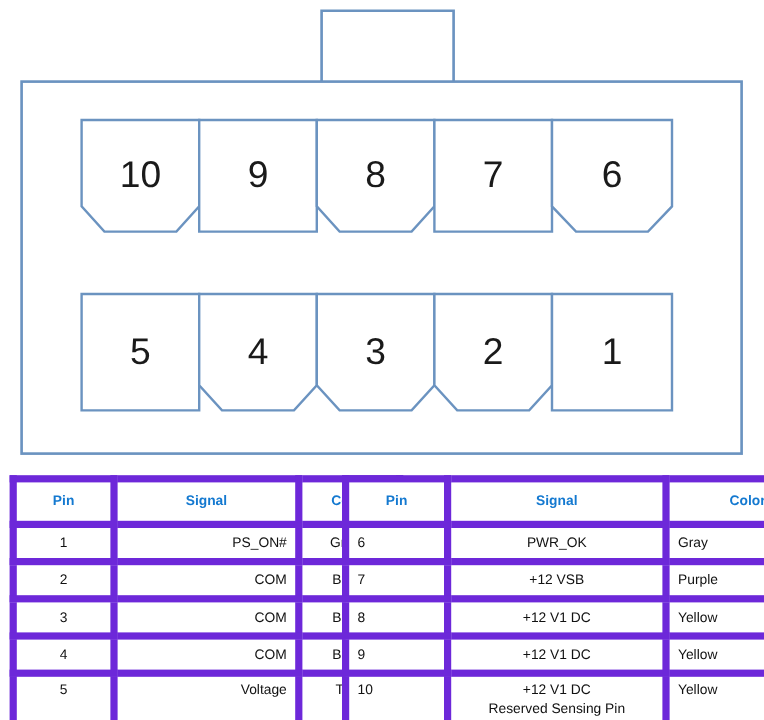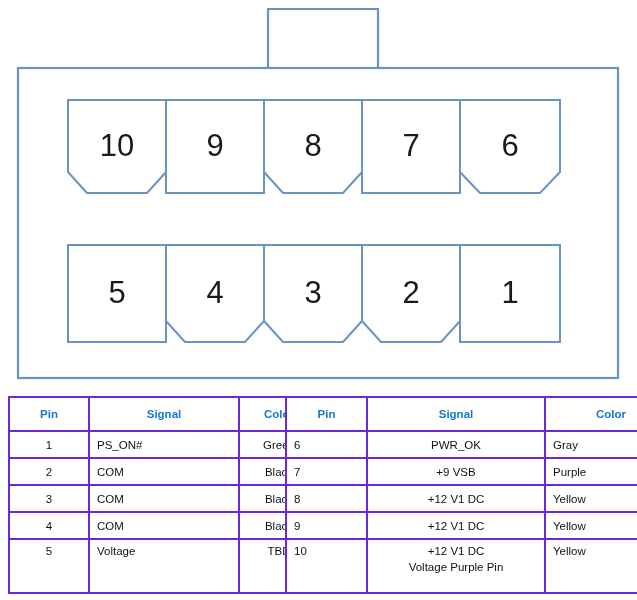--- a/index.html
+++ b/index.html
@@ -63,39 +63,39 @@
     height: 210px;
   }
   table.pin-table {
     position: absolute;
     border-collapse: collapse;
     table-layout: fixed;
     font-size: 11.5px;
   }
   table.pin-table th,
   table.pin-table td {
-    border: 2px solid #6d28d9;
+    border: 6px solid #6d28d9;
     padding: 0 7px;
     height: 25px;
     vertical-align: middle;
     font-weight: normal;
     color: #111111;
     background: #ffffff;
   }
   table.pin-table th {
     font-weight: bold;
     color: #1479D0;
     text-align: center;
     height: 32px;
     font-size: 11.5px;
   }
   
   #table-left { left: 8px; top: 6px; width: 262px; }
   #table-left td.c-pin    { text-align: center; width: 64px; }
-  #table-left td.c-signal { text-align: left;   width: 134px; }
+  #table-left td.c-signal { text-align: right;   width: 134px; }
   #table-left td.c-color  { text-align: center; width: 64px; }
   #table-left th.c-pin    { width: 64px; }
   #table-left th.c-signal { width: 134px; }
   #table-left th.c-color  { width: 64px; }
   
   #table-right { left: 285px; top: 6px; width: 343px; }
   #table-right td.c-pin    { text-align: left; width: 65px; }
   #table-right td.c-signal { text-align: center; width: 162px; }
   #table-right td.c-color  { text-align: left; width: 116px; }
   #table-right th.c-pin    { width: 65px; }
@@ -206,37 +206,37 @@
       </tr>
     </thead>
     <tbody>
       <tr>
         <td class="c-pin">6</td>
         <td class="c-signal">PWR_OK</td>
         <td class="c-color">Gray</td>
       </tr>
       <tr>
         <td class="c-pin">7</td>
-        <td class="c-signal">+9 VSB</td>
+        <td class="c-signal">+12 VSB</td>
         <td class="c-color">Purple</td>
       </tr>
       <tr>
         <td class="c-pin">8</td>
         <td class="c-signal">+12 V1 DC</td>
         <td class="c-color">Yellow</td>
       </tr>
       <tr>
         <td class="c-pin">9</td>
         <td class="c-signal">+12 V1 DC</td>
         <td class="c-color">Yellow</td>
       </tr>
       <tr class="tall-row">
         <td class="c-pin">10</td>
         <td class="c-signal">
           <span>+12 V1 DC</span>
-          <span class="signal-line2">Voltage Purple Pin</span>
+          <span class="signal-line2">Reserved Sensing Pin</span>
         </td>
         <td class="c-color">Yellow</td>
       </tr>
     </tbody>
   </table>
 
 </div>
 
 </body></html>

